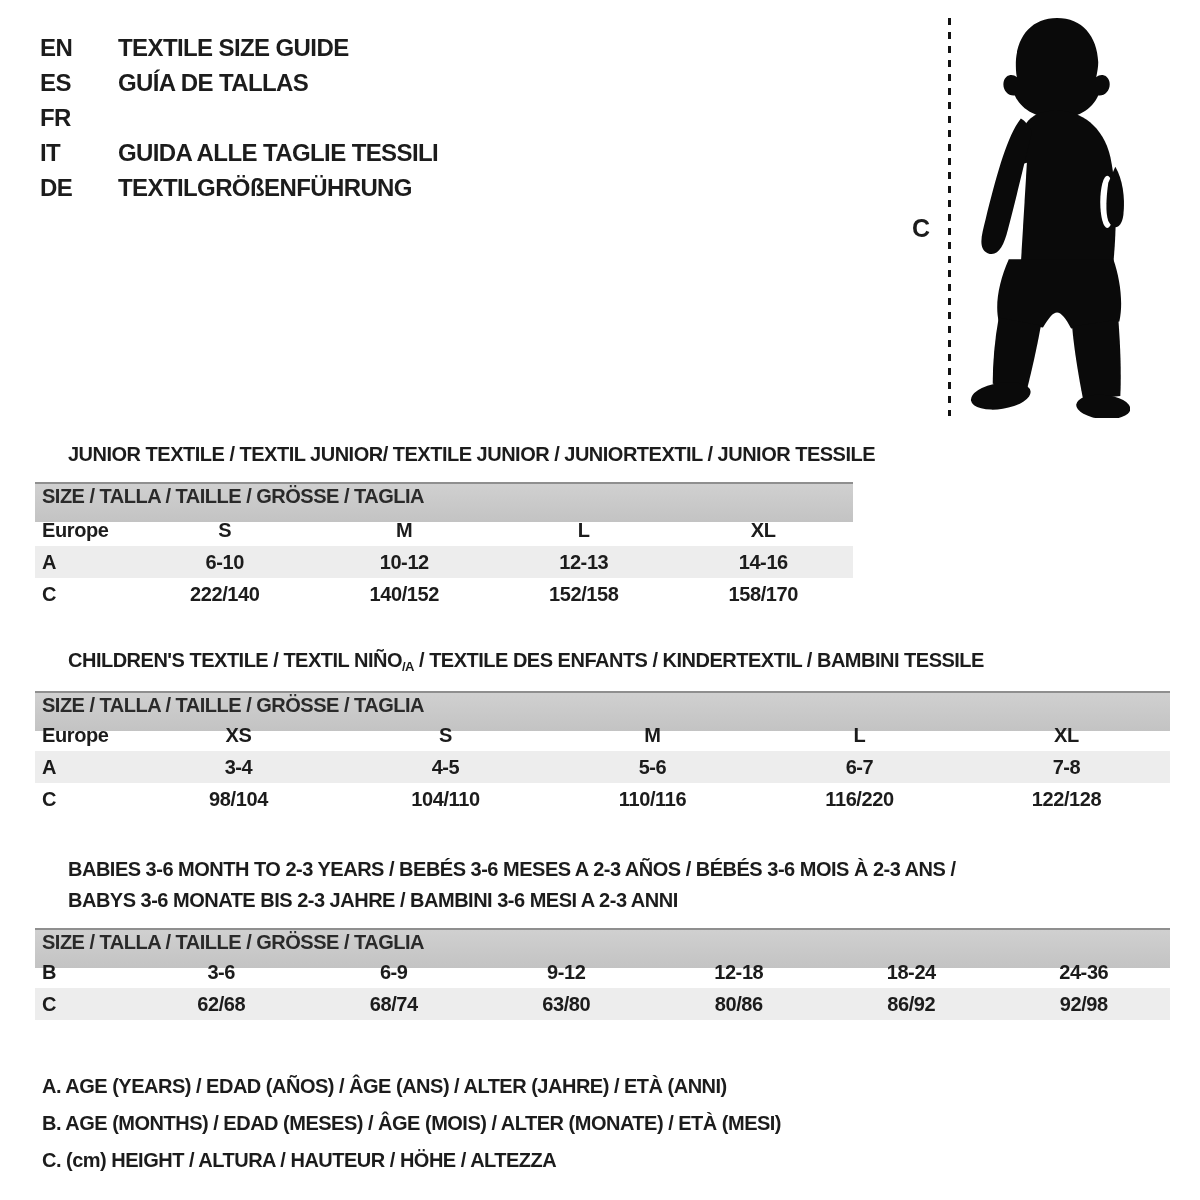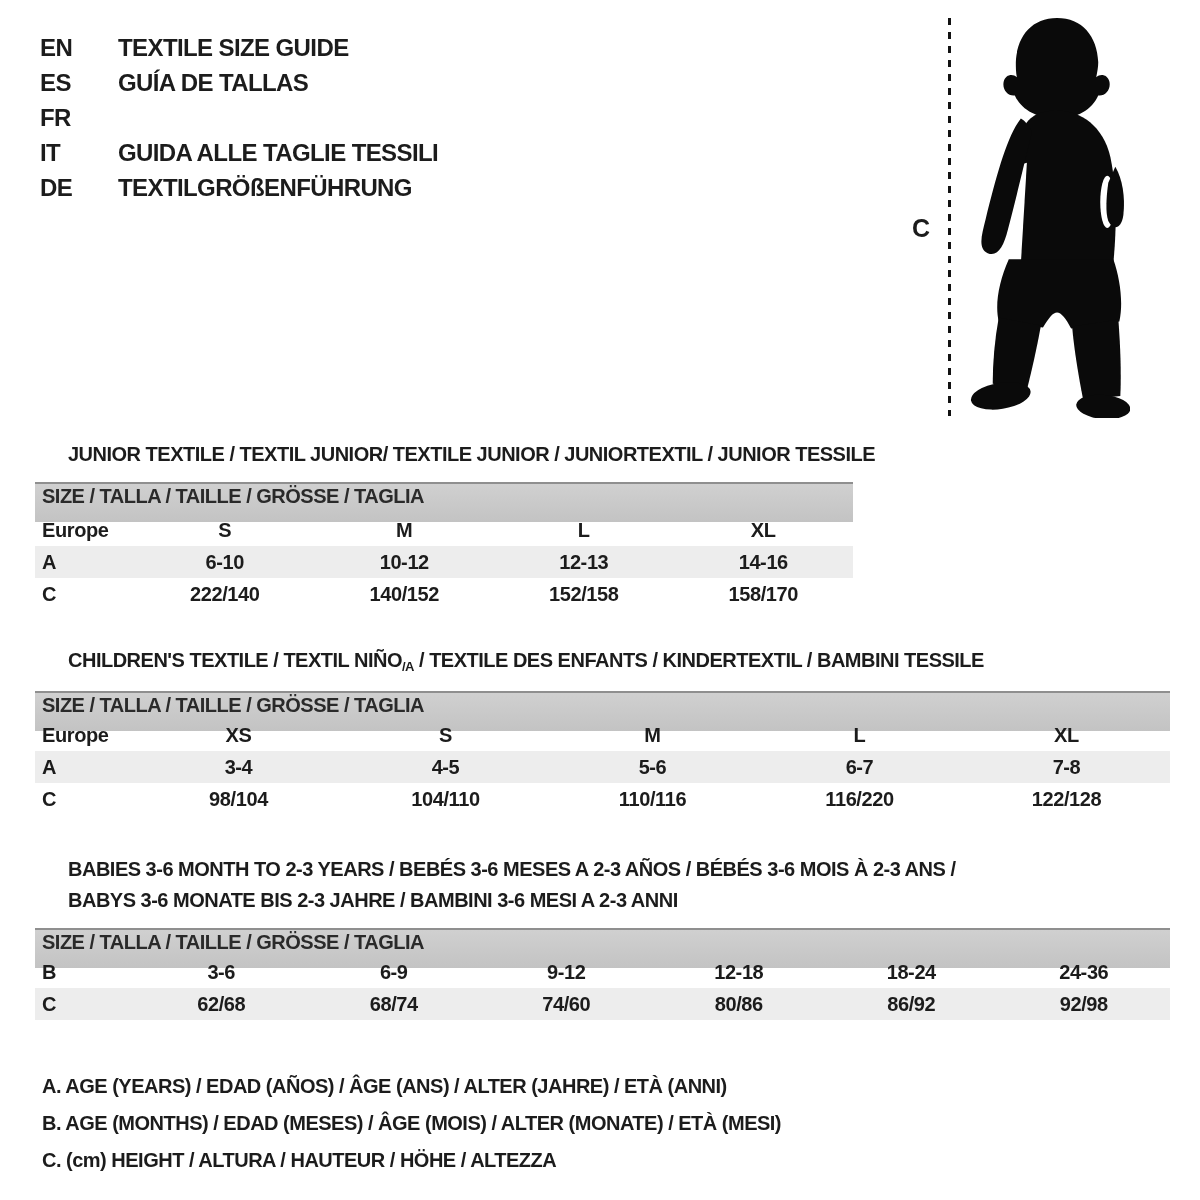--- a/index.html
+++ b/index.html
@@ -195,21 +195,21 @@
           <span class="tval">6-9</span>
           <span class="tval">9-12</span>
           <span class="tval">12-18</span>
           <span class="tval">18-24</span>
           <span class="tval">24-36</span>
         </div>
         <div class="trow shaded">
           <span class="tlabel">C</span>
           <span class="tval">62/68</span>
           <span class="tval">68/74</span>
-          <span class="tval">74/60</span>
+          <span class="tval">63/80</span>
           <span class="tval">80/86</span>
           <span class="tval">86/92</span>
           <span class="tval">92/98</span>
         </div>
       </div>
   </section>
 
   <footer class="legend">
     <div class="legend-line">A. AGE (YEARS) / EDAD (AÑOS) / ÂGE (ANS) / ALTER (JAHRE) / ETÀ (ANNI)</div>
     <div class="legend-line">B. AGE (MONTHS) / EDAD (MESES) / ÂGE (MOIS) / ALTER (MONATE) / ETÀ (MESI)</div>

